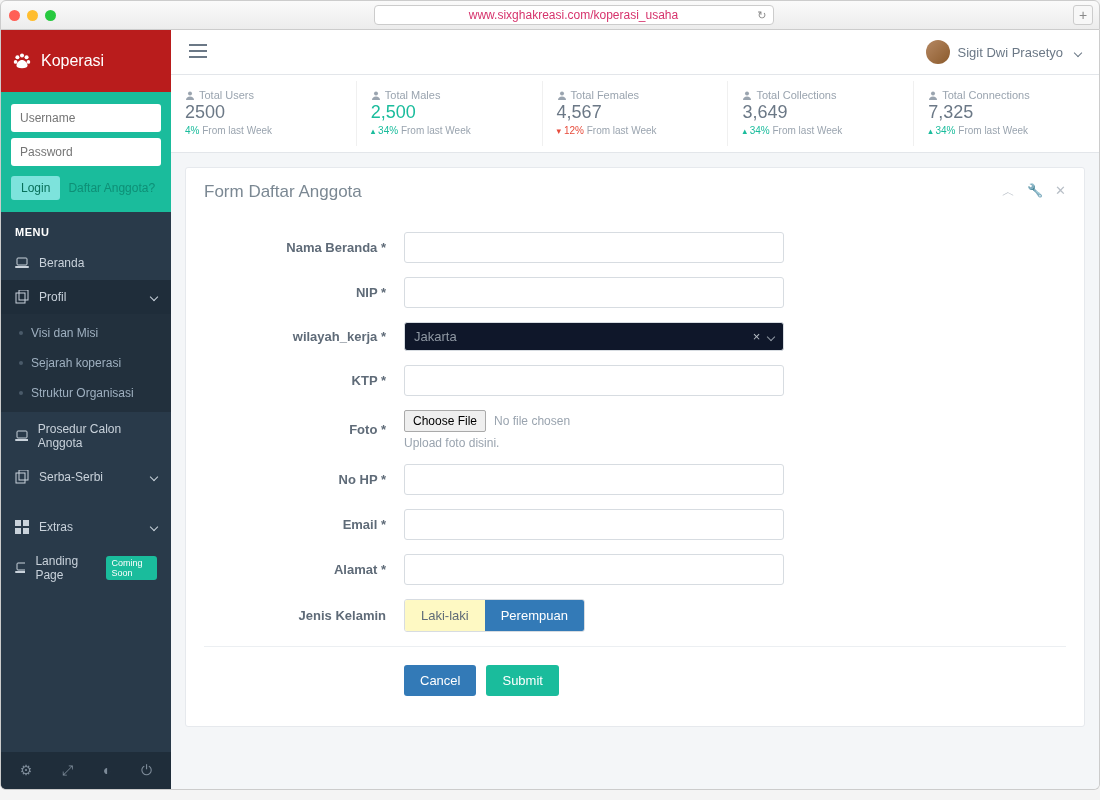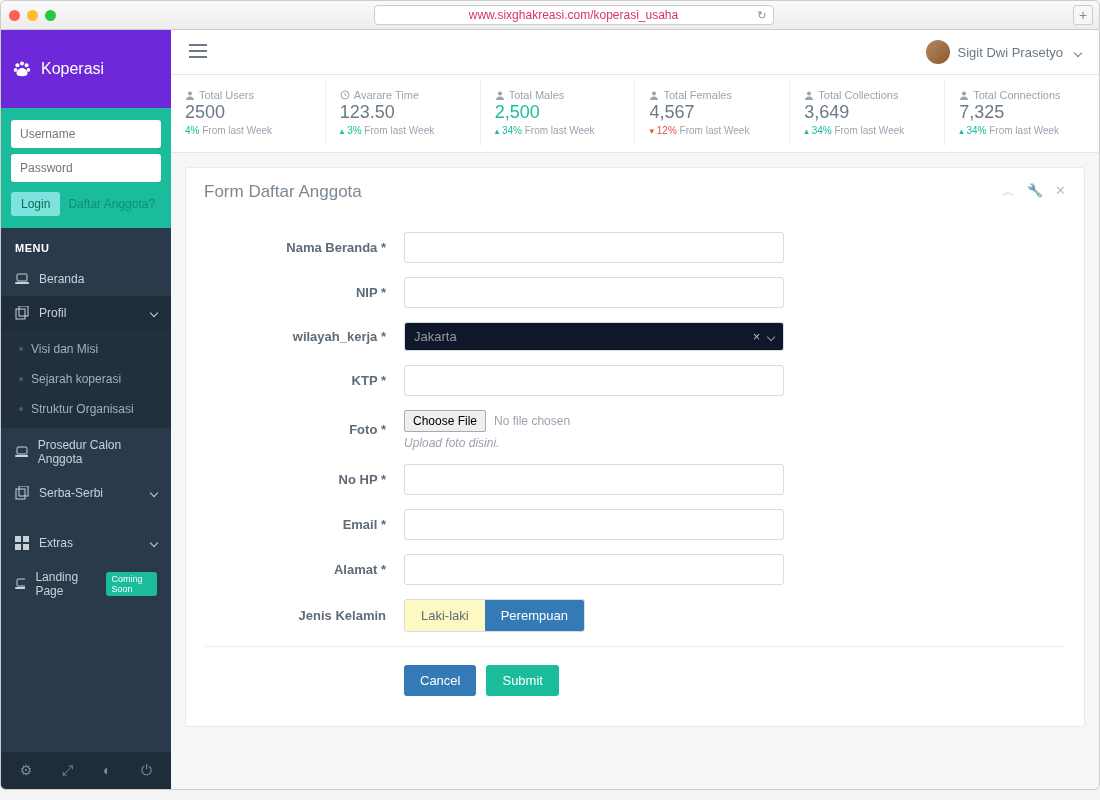--- a/index.html
+++ b/index.html
@@ -11,21 +11,21 @@
 .traffic-lights span { width:11px; height:11px; border-radius:50%; display:inline-block;}
 .tl-red{background:#ff5f56;} .tl-yellow{background:#ffbd2e;} .tl-green{background:#27c93f;}
 .addr-bar { margin:0 auto; width:400px; height:20px; background:#fff; border:1px solid #ccc; border-radius:4px; display:flex; align-items:center; justify-content:center; font-size:12px; color:#d6336c; position:relative;}
 .addr-bar .reload { position:absolute; right:6px; color:#888; font-size:11px;}
 .new-tab{position:absolute; right:6px; width:20px; height:20px; border:1px solid #ccc; background:#f7f7f7; display:flex; align-items:center; justify-content:center; color:#888; font-size:14px; border-radius:3px;}
 .browser-body{border:1px solid #ccc; border-top:none; height:760px; overflow:hidden; border-radius:0 0 6px 6px; position:relative;}
 
 
 .app{display:flex; height:100%;}
 .sidebar{width:170px; background:#293a4a; color:#c9d2db; display:flex; flex-direction:column; font-size:12px;}
-.brand-bar{background:#6d28d9; color:#fff; padding:28px 10px; display:flex; align-items:center; gap:8px; font-size:16px;}
+.brand-bar{background:#b91c1c; color:#fff; padding:20px 10px; display:flex; align-items:center; gap:8px; font-size:16px;}
 .brand-bar svg{fill:#fff;}
 .login-box{background:#1abc9c; padding:12px 10px;}
 .login-box input{width:100%; border:none; border-radius:3px; padding:7px 9px; margin-bottom:6px; font-size:12px; color:#888;}
 .login-row{display:flex; align-items:center; gap:8px; margin-top:4px;}
 .login-btn{background:#6fe7e1; border:none; color:#0e9; color:#0e7; color:#0b6e58; padding:5px 10px; border-radius:3px; font-size:12px; cursor:pointer; color:#0d7a5f; background:#7be6e0; color:#0c6b55;}
 .login-btn{background:#7de3dc; color:#08705a; font-weight:500;}
 .daftar-link{color:#0e8f76; font-size:12px;}
 .menu-hdr{padding:14px 14px 8px; font-size:11px; font-weight:bold; color:#fff; letter-spacing:0.5px;}
 .nav-item{display:flex; align-items:center; padding:10px 14px; color:#c9d2db; cursor:pointer; justify-content:space-between;}
 .nav-item .lbl{display:flex; align-items:center; gap:10px;}
@@ -62,21 +62,21 @@
 .panel-body{padding:20px 18px 30px;}
 
 .form-row{display:flex; align-items:center; margin-bottom:14px;}
 .form-row .flabel{width:200px; text-align:right; padding-right:18px; color:#5f6b78; font-size:13px; font-weight:600;}
 .form-row .fcontrol{width:380px;}
 .form-row input[type=text]{width:100%; border:1px solid #d7dce1; border-radius:3px; padding:7px 9px; font-size:13px;}
 .select2{width:100%; border:1px solid #d7dce1; border-radius:3px; padding:6px 9px; background:#0f172a; display:flex; align-items:center; justify-content:space-between; color:#8f98a3; cursor:pointer;}
 .select2 .x{color:#b7bec6;}
 .filebox{display:flex; align-items:center; gap:8px;}
 .choose-btn{border:1px solid #aaa; background:#efefef; padding:3px 8px; font-size:12px; border-radius:2px; cursor:pointer;}
-.help-text{color:#9aa4af; font-size:12px; margin-top:4px;font-style:italic;}
+.help-text{color:#9aa4af; font-size:12px; margin-top:4px;}
 .btn-group{display:flex; border:1px solid #d7dce1; border-radius:3px; overflow:hidden; width:fit-content;}
 .btn-group button{border:none; padding:8px 16px; font-size:13px; cursor:pointer;}
 .btn-group .opt-a{background:#fef9c3; color:#5f6b78;}
 .btn-group .opt-b{background:#337ab7; color:#fff;}
 hr.sep{border:none; border-top:1px solid #eceff2; margin:10px 0 18px;}
 .form-actions{padding-left:200px; display:flex; gap:10px;}
 .btn{border:none; border-radius:3px; padding:8px 16px; font-size:13px; cursor:pointer; color:#fff;}
 .btn-cancel{background:#337ab7;}
 .btn-submit{background:#1abc9c;}
 .chev-small::after{content:""; display:inline-block; width:5px; height:5px; border-right:1px solid currentColor; border-bottom:1px solid currentColor; transform:rotate(45deg); margin-left:4px; position:relative; top:-1px;}
@@ -227,28 +227,20 @@
           <div class="stat">
             <div class="stat-label"><svg width="10" height="10">
                 <circle cx="5" cy="3.5" r="2" fill="#9aa4af"></circle>
                 <path d="M1 10c0-2 1.8-3.5 4-3.5s4 1.5 4 3.5" fill="#9aa4af"></path>
               </svg> Total Users</div>
             <div class="stat-value">2500</div>
             <div class="stat-foot"><span class="up">4%</span> From last Week</div>
           </div>
           <div class="stat">
             <div class="stat-label"><svg width="10" height="10">
-                <circle cx="5" cy="5" r="4" fill="none" stroke="#9aa4af"></circle>
-                <path d="M5 3v2l1.5 1" stroke="#9aa4af" fill="none"></path>
-              </svg> Avarare Time</div>
-            <div class="stat-value">123.50</div>
-            <div class="stat-foot"><span class="up caret-up"></span> <span class="up">3%</span> From last Week</div>
-          </div>
-          <div class="stat">
-            <div class="stat-label"><svg width="10" height="10">
                 <circle cx="5" cy="3.5" r="2" fill="#9aa4af"></circle>
                 <path d="M1 10c0-2 1.8-3.5 4-3.5s4 1.5 4 3.5" fill="#9aa4af"></path>
               </svg> Total Males</div>
             <div class="stat-value green">2,500</div>
             <div class="stat-foot"><span class="up caret-up"></span> <span class="up">34%</span> From last Week</div>
           </div>
           <div class="stat">
             <div class="stat-label"><svg width="10" height="10">
                 <circle cx="5" cy="3.5" r="2" fill="#9aa4af"></circle>
                 <path d="M1 10c0-2 1.8-3.5 4-3.5s4 1.5 4 3.5" fill="#9aa4af"></path>

